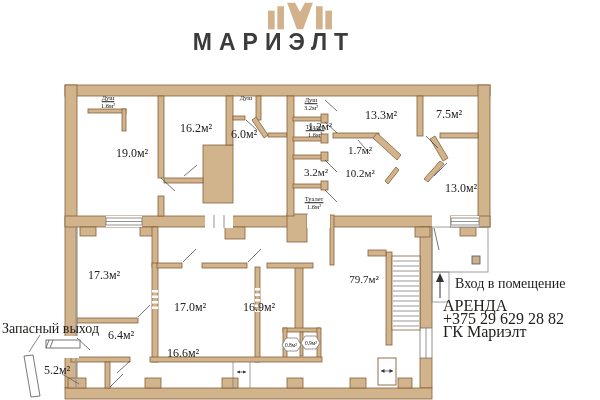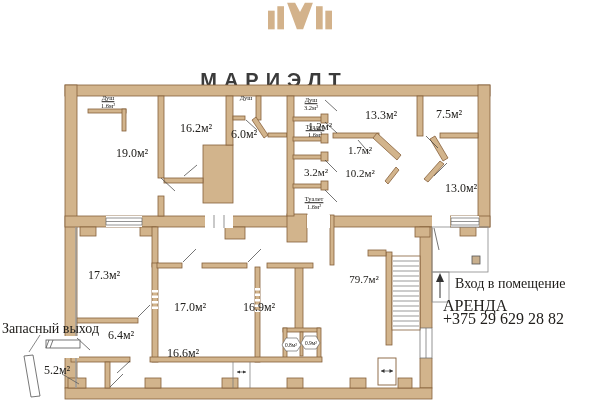--- a/index.html
+++ b/index.html
@@ -1,22 +1,22 @@
 <!DOCTYPE html>
 <html><head>
 <meta charset="utf-8">
 <style>
   html,body{margin:0;padding:0;background:#fff;}
   .page{position:relative;width:600px;height:400px;background:#fff;overflow:hidden;
         font-family:"Liberation Serif",serif;color:#22201d;}
   .logo{position:absolute;left:0;top:0;width:600px;text-align:center;}
   .logo-mark{position:absolute;left:268px;top:2px;}
   .brand-name{position:absolute;left:0;top:29px;width:548px;text-align:center;
-      font-family:"Liberation Sans",sans-serif;font-weight:700;font-size:20px;
-      letter-spacing:7px;color:#3b3b3b;margin-top:40px;}
+      font-family:"Liberation Sans",sans-serif;font-weight:700;font-size:23px;
+      letter-spacing:7px;color:#3b3b3b;}
   svg.plan{position:absolute;left:0;top:0;}
   .room-label{position:absolute;transform:translate(-50%,-50%);
       font-size:12px;white-space:nowrap;}
   .room-label.lg{font-size:11px;}
   .room-label.sm{font-size:11px;margin-left:48px;}
   .room-label.xs{font-size:5.5px;}
   .util-label{position:absolute;transform:translate(-50%,-50%);
       font-size:6.5px;line-height:1.2;text-align:center;white-space:nowrap;}
   .util-label .u-name{text-decoration:underline;}
   .note{position:absolute;font-size:14px;white-space:nowrap;}
@@ -268,15 +268,16 @@
     <div class="u-name">Туалет</div>
     <div class="u-area">1.6м²</div>
   </div>
 
   <div class="note" style="left:2px;top:321px">Запасный выход</div>
   <div class="note" style="left:455px;top:276px">Вход в помещение</div>
 
   <div class="contact">
     <div>АРЕНДА</div>
     <div>+375 29 629 28 82</div>
+    <div>ГК Мариэлт</div>
   </div>
 
 </div>
 
 </body></html>

